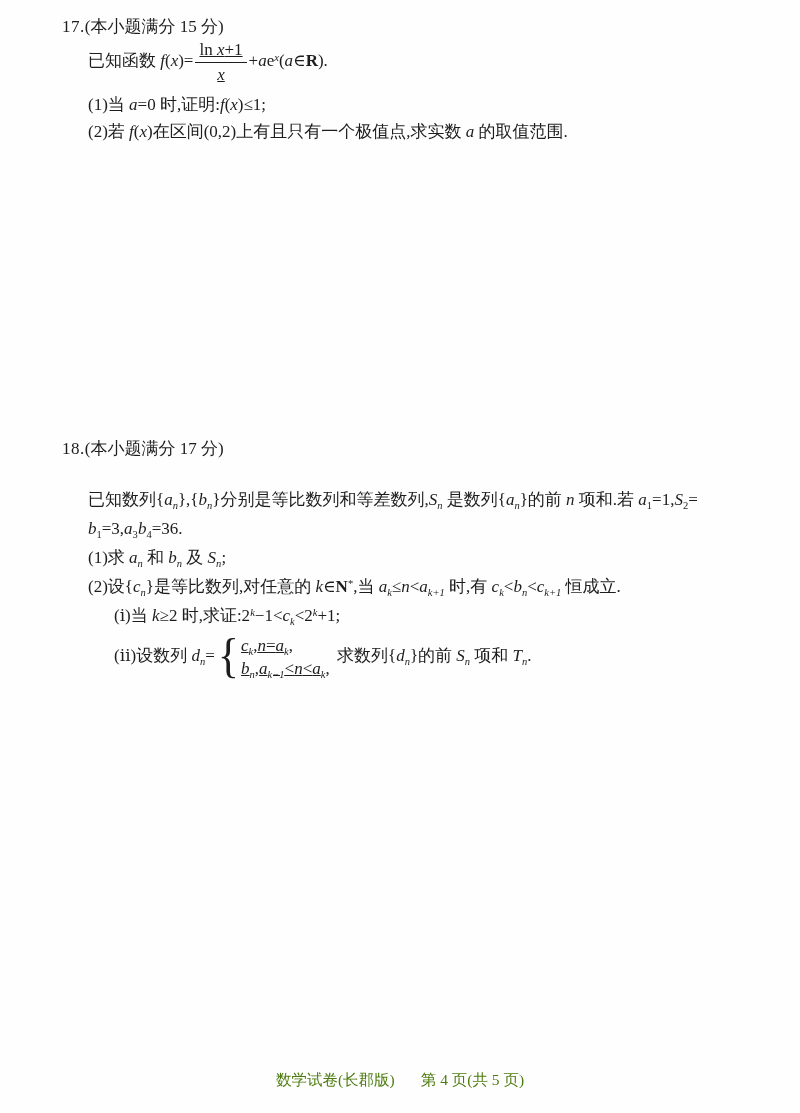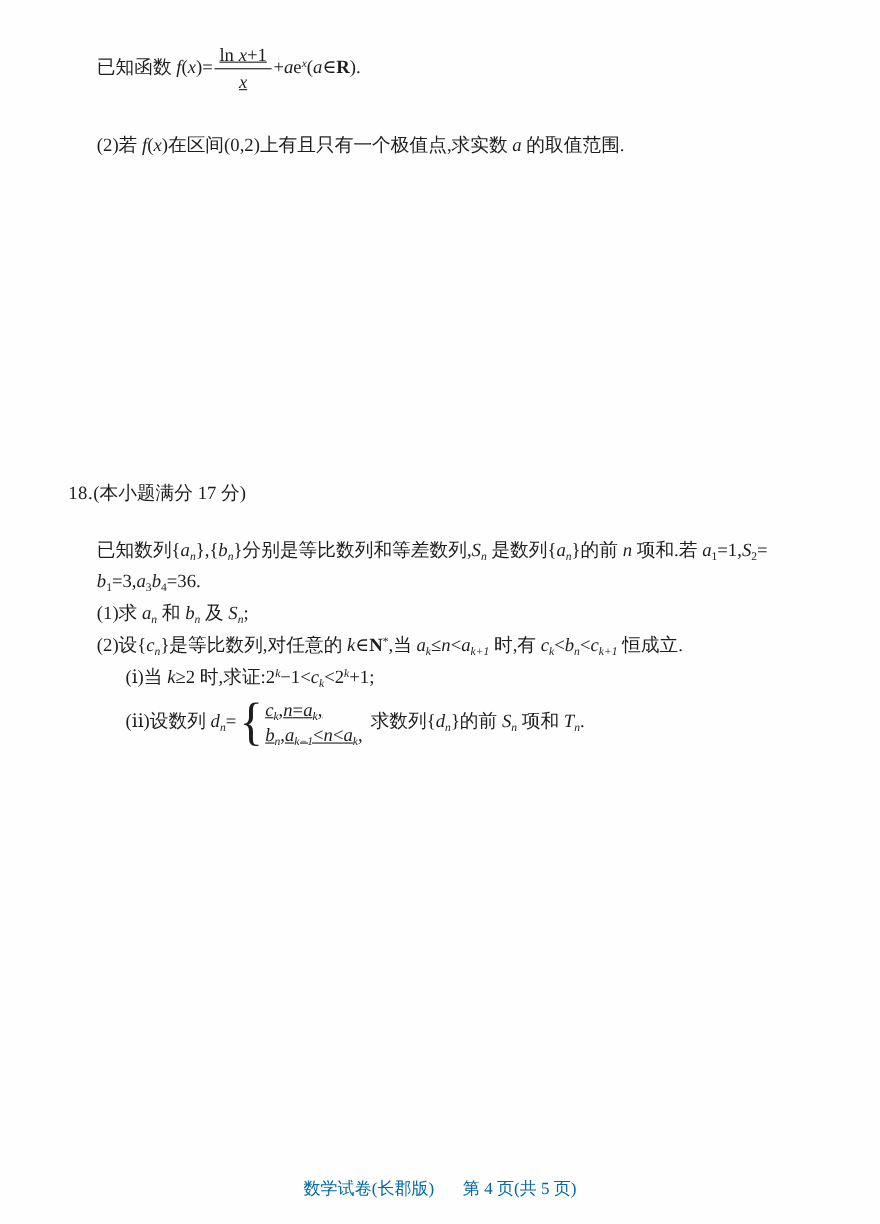--- a/index.html
+++ b/index.html
@@ -46,30 +46,34 @@
     margin-right:2px;
   }
   .cases .rows{display:inline-block;vertical-align:middle;text-align:left;}
   .cases .crow{display:block;line-height:23px;text-decoration:underline;}
   .footer{
     position:absolute;
     left:0;right:0;
     top:1070px;
     text-align:center;
     font-size:15.5px;
-    color:#0369a1;
+    color:#4d7c0f;
   }
   .footer .gap{display:inline-block;width:26px;}
 </style>
 </head>
 <body>
 
 <div class="sheet">
 
+  <div class="line" style="top:15px;left:62px;">
+    <span class="qnum">17.</span><span>(本小题满分 15 分)</span>
+  </div>
   <div class="line" style="top:40px;left:88px;"><span>已知函数 </span><span class="it">f</span><span>(</span><span class="it">x</span><span>)=</span><span class="frac"><span class="num"><span>ln </span><span class="it">x</span><span>+1</span></span><span class="den"><span class="it">x</span></span></span><span>+</span><span class="it">a</span><span>e</span><sup class="it">x</sup><span>(</span><span class="it">a</span><span>∈</span><span class="bf">R</span><span>).</span></div>
+  <div class="line" style="top:93px;left:88px;"><span>(1)当 </span><span class="it">a</span><span>=0 时,证明:</span><span class="it">f</span><span>(</span><span class="it">x</span><span>)≤1;</span></div>
   <div class="line" style="top:120px;left:88px;"><span>(2)若 </span><span class="it">f</span><span>(</span><span class="it">x</span><span>)在区间(0,2)上有且只有一个极值点,求实数 </span><span class="it">a</span><span> 的取值范围.</span></div>
 
   <div class="line" style="top:437px;left:62px;">
     <span class="qnum">18.</span><span>(本小题满分 17 分)</span>
   </div>
   <div class="line" style="top:488px;left:88px;"><span>已知数列{</span><span class="it">a</span><sub class="it">n</sub><span>},{</span><span class="it">b</span><sub class="it">n</sub><span>}分别是等比数列和等差数列,</span><span class="it">S</span><sub class="it">n</sub><span> 是数列{</span><span class="it">a</span><sub class="it">n</sub><span>}的前 </span><span class="it">n</span><span> 项和.若 </span><span class="it">a</span><sub>1</sub><span>=1,</span><span class="it">S</span><sub>2</sub><span>=</span></div>
   <div class="line" style="top:517px;left:88px;"><span class="it">b</span><sub>1</sub><span>=3,</span><span class="it">a</span><sub>3</sub><span class="it">b</span><sub>4</sub><span>=36.</span></div>
   <div class="line" style="top:546px;left:88px;font-family:Liberation Serif, serif;"><span>(1)求 </span><span class="it">a</span><sub class="it">n</sub><span> 和 </span><span class="it">b</span><sub class="it">n</sub><span> 及 </span><span class="it">S</span><sub class="it">n</sub><span>;</span></div>
   <div class="line" style="top:575px;left:88px;"><span>(2)设{</span><span class="it">c</span><sub class="it">n</sub><span>}是等比数列,对任意的 </span><span class="it">k</span><span>∈</span><span class="bf">N</span><sup>*</sup><span>,当 </span><span class="it">a</span><sub class="it">k</sub><span>≤</span><span class="it">n</span><span>&lt;</span><span class="it">a</span><sub class="it">k+1</sub><span> 时,有 </span><span class="it">c</span><sub class="it">k</sub><span>&lt;</span><span class="it">b</span><sub class="it">n</sub><span>&lt;</span><span class="it">c</span><sub class="it">k+1</sub><span> 恒成立.</span></div>
   <div class="line" style="top:604px;left:114px;"><span>(ⅰ)当 </span><span class="it">k</span><span>≥2 时,求证:2</span><sup class="it">k</sup><span>−1&lt;</span><span class="it">c</span><sub class="it">k</sub><span>&lt;2</span><sup class="it">k</sup><span>+1;</span></div>

